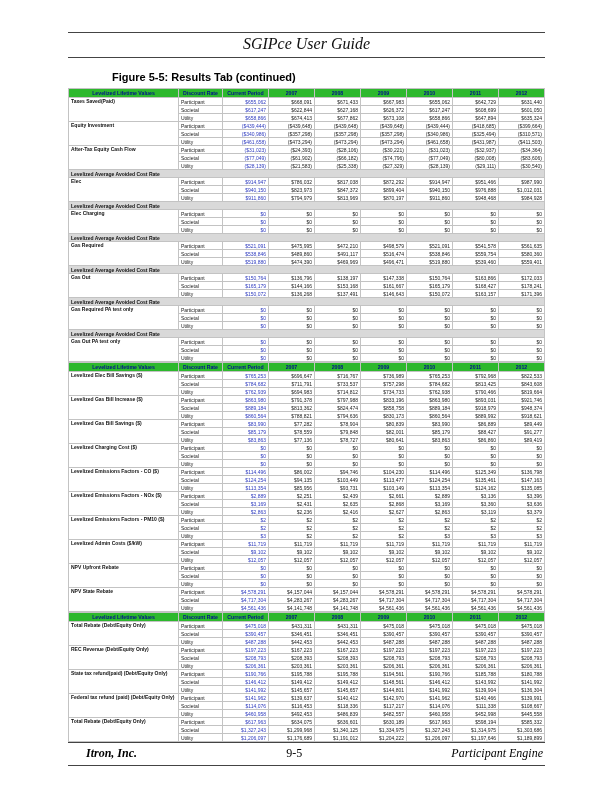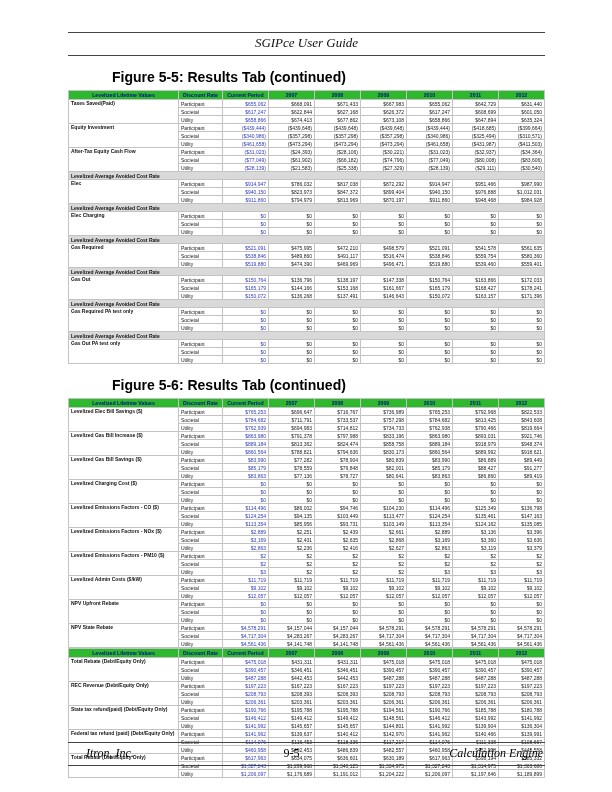--- a/index.html
+++ b/index.html
@@ -4,26 +4,26 @@
 <style>
   * { box-sizing: border-box; }
   html,body { margin:0; padding:0; }
   body {
     width:612px; height:792px; overflow:hidden; background:#ffffff;
     font-family:"Liberation Serif", serif;
   }
   .page { position:relative; width:612px; height:792px; padding:32px 67px 0 68px; }
   .doc-header {
     border-top:1px solid #444; border-bottom:1px solid #444;
-    text-align:center; font-style:italic; font-size:13px; padding:2px 0 4px; color:#111;
+    text-align:center; font-style:italic; font-size:16px; padding:2px 0 4px; color:#111;
   }
   .figures { margin-top:4px; }
   .fig-title {
     font-family:"Liberation Sans", sans-serif; font-weight:bold;
-    font-size:14px; margin:13px 0 5px; color:#000;padding-left:44px;
+    font-size:11px; margin:13px 0 5px; color:#000;padding-left:44px;
   }
   table.results-table {
     border-collapse:collapse; table-layout:fixed; width:477px;
     font-family:"Liberation Sans", sans-serif;
   }
   .results-table th, .results-table td {
     border:0.5px solid #c3c3c3; padding:0.5px 2px; overflow:hidden; white-space:nowrap;
   }
   .results-table th {
     background:var(--hdr-bg,#2db82d); color:var(--hdr-tx,#00128c);
@@ -32,21 +32,21 @@
   td.cat { font-size:5px; font-weight:bold; vertical-align:top; white-space:normal; line-height:5.5px; color:#111; }
   td.lbl { font-size:5px; color:#222; }
   td.val { font-size:5px; text-align:right; color:#222; }
   td.val.cp { color:var(--cp-tx,#2e3bbf); }
   tr.band td { background:var(--band-bg,#d9d9d9); font-weight:bold; font-size:5px; color:#111; }
   .doc-footer {
     position:absolute; left:68px; right:67px; bottom:26px;
     border-top:1px solid #444; border-bottom:1px solid #444;
     padding:3px 2px 4px; font-size:12px; display:flex; justify-content:space-between; align-items:baseline;
   }
-  .doc-footer .left  { font-style:italic; font-weight:normal;padding-left:16px; }
+  .doc-footer .left  { font-style:italic; font-weight:bold;padding-left:16px; }
   .doc-footer .center{ font-style:normal; }
   .doc-footer .right { font-style:italic; }
 </style>
 </head>
 <body>
 
 <div class="page">
   <div class="doc-header">
     <span>SGIPce User Guide</span>
   </div>
@@ -374,21 +374,20 @@
               <td class="val">$0</td>
               <td class="val">$0</td>
               <td class="val">$0</td>
               <td class="val">$0</td>
               <td class="val">$0</td>
             </tr>
           </tbody>
         </table>
       </div>
       <div class="figure-section">
-        <div class="fig-title">Figure 5-6:  Results Tab (continued)</div>
         <table class="results-table">
           <colgroup>
             <col style="width: 110px;">
             <col style="width: 44px;">
             <col style="width: 46px;">
             <col style="width: 46px;">
             <col style="width: 46px;">
             <col style="width: 46px;">
             <col style="width: 46px;">
             <col style="width: 46px;">
@@ -904,15 +903,15 @@
               <td class="val">$1,189,899</td>
             </tr>
           </tbody>
         </table>
       </div>
     </div>
 
   <div class="doc-footer">
     <span class="left">Itron, Inc.</span>
     <span class="center">9-5</span>
-    <span class="right">Calculation Engine</span>
+    <span class="right">Participant Engine</span>
   </div>
 </div>
 
 </body></html>

